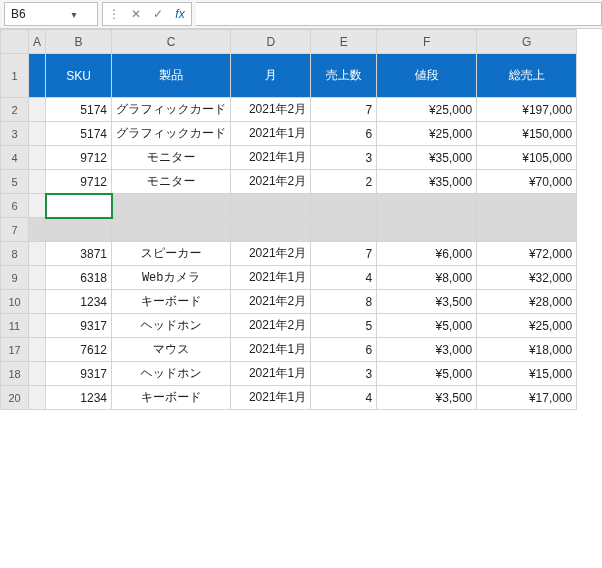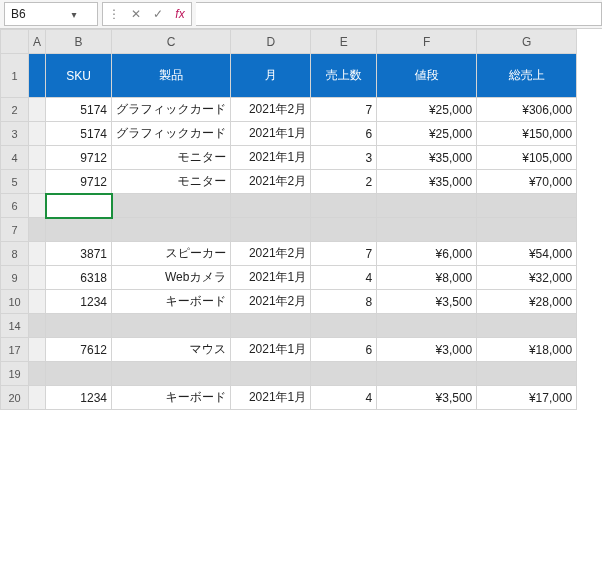--- a/index.html
+++ b/index.html
@@ -6,42 +6,42 @@
   .sheet{width:602px;height:568px;overflow:hidden;user-select:none;}
   
   .fbar{display:flex;align-items:center;height:28px;border-bottom:1px solid #d0d0d0;background:#f5f5f5;}
   .namebox{display:flex;align-items:center;width:92px;height:22px;margin:8px 4px;border:1px solid #bfbfbf;background:#fff;font-size:12px;}
   .namebox span{flex:1;padding:0 6px;}
   .dd{width:16px;text-align:center;color:#555;font-size:10px;}
   .fx-group{display:flex;align-items:center;height:22px;border:1px solid #bfbfbf;background:#fff;margin-right:4px;}
   .fx-btn{width:22px;text-align:center;color:#808080;}
   .fx-btn.cancel{color:#808080;}
   .fx-btn.accept{color:#808080;}
-  .fx-btn.fx{color:#be185d;font-style:italic;}
+  .fx-btn.fx{color:#0369a1;font-style:italic;}
   .fx-input{flex:1;height:22px;border:1px solid #bfbfbf;border-left:none;background:#fff;margin-right:0;}
   
   .grid{position:relative;}
   table{border-collapse:collapse;table-layout:fixed;}
   th,td{border:1px solid #d4d4d4;box-sizing:border-box;height:24px;padding:0 4px;white-space:nowrap;overflow:hidden;}
   th{background:#e6e6e6;color:#555;font-weight:normal;text-align:center;}
   th.corner{background:#e6e6e6;width:22px;}
   th.rowh{width:22px;text-align:center;font-size:11px;}
   
   .cA{width:12px;}
   .cB{width:66px;}
   .cC{width:116px;}
   .cD{width:80px;}
   .cE{width:66px;}
   .cF{width:100px;}
   .cG{width:100px;}
   
   tr.hdr td{background:#0f6fc6;color:#fff;text-align:center;height:44px;}
   td.colA{background:#f0f0f0;}
   .num{text-align:right;}
-  .txt{text-align:right;}
+  .txt{text-align:center;font-family:Liberation Mono, monospace;}
   
   td.sel{outline:2px solid #1a8f3c;outline-offset:-1px;background:#fff;}
 </style>
 </head>
 <body>
 
 <div class="sheet">
 
   <div class="fbar">
     <div class="namebox">
@@ -93,21 +93,21 @@
       </tr>
 
       <tr>
             <th class="rowh">2</th>
             <td class="colA"></td>
             <td class="num">5174</td>
             <td class="txt">グラフィックカード</td>
             <td class="num">2021年2月</td>
             <td class="num">7</td>
             <td class="num">¥25,000</td>
-            <td class="num">¥306,000</td>
+            <td class="num">¥197,000</td>
           </tr>
       <tr>
             <th class="rowh">3</th>
             <td class="colA"></td>
             <td class="num">5174</td>
             <td class="txt">グラフィックカード</td>
             <td class="num">2021年1月</td>
             <td class="num">6</td>
             <td class="num">¥25,000</td>
             <td class="num">¥150,000</td>
@@ -155,21 +155,21 @@
           </tr>
 
       <tr>
             <th class="rowh">8</th>
             <td class="colA"></td>
             <td class="num">3871</td>
             <td class="txt">スピーカー</td>
             <td class="num">2021年2月</td>
             <td class="num">7</td>
             <td class="num">¥6,000</td>
-            <td class="num">¥54,000</td>
+            <td class="num">¥72,000</td>
           </tr>
       <tr>
             <th class="rowh">9</th>
             <td class="colA"></td>
             <td class="num">6318</td>
             <td class="txt">Webカメラ</td>
             <td class="num">2021年1月</td>
             <td class="num">4</td>
             <td class="num">¥8,000</td>
             <td class="num">¥32,000</td>
@@ -177,53 +177,53 @@
       <tr>
             <th class="rowh">10</th>
             <td class="colA"></td>
             <td class="num">1234</td>
             <td class="txt">キーボード</td>
             <td class="num">2021年2月</td>
             <td class="num">8</td>
             <td class="num">¥3,500</td>
             <td class="num">¥28,000</td>
           </tr>
-
-      <tr>
-            <th class="rowh">14</th>
-            <td class="colA" style="background:#d9d9d9"></td>
-            <td style="background:#d9d9d9"></td>
-            <td style="background:#d9d9d9"></td>
-            <td style="background:#d9d9d9"></td>
-            <td style="background:#d9d9d9"></td>
-            <td style="background:#d9d9d9"></td>
-            <td style="background:#d9d9d9"></td>
-          </tr>
+      <tr>
+            <th class="rowh">11</th>
+            <td class="colA"></td>
+            <td class="num">9317</td>
+            <td class="txt">ヘッドホン</td>
+            <td class="num">2021年2月</td>
+            <td class="num">5</td>
+            <td class="num">¥5,000</td>
+            <td class="num">¥25,000</td>
+          </tr>
+
 
       <tr>
             <th class="rowh">17</th>
             <td class="colA"></td>
             <td class="num">7612</td>
             <td class="txt">マウス</td>
             <td class="num">2021年1月</td>
             <td class="num">6</td>
             <td class="num">¥3,000</td>
             <td class="num">¥18,000</td>
           </tr>
-
-      <tr>
-            <th class="rowh">19</th>
-            <td class="colA" style="background:#d9d9d9"></td>
-            <td style="background:#d9d9d9"></td>
-            <td style="background:#d9d9d9"></td>
-            <td style="background:#d9d9d9"></td>
-            <td style="background:#d9d9d9"></td>
-            <td style="background:#d9d9d9"></td>
-            <td style="background:#d9d9d9"></td>
-          </tr>
+      <tr>
+            <th class="rowh">18</th>
+            <td class="colA"></td>
+            <td class="num">9317</td>
+            <td class="txt">ヘッドホン</td>
+            <td class="num">2021年1月</td>
+            <td class="num">3</td>
+            <td class="num">¥5,000</td>
+            <td class="num">¥15,000</td>
+          </tr>
+
 
       <tr>
             <th class="rowh">20</th>
             <td class="colA"></td>
             <td class="num">1234</td>
             <td class="txt">キーボード</td>
             <td class="num">2021年1月</td>
             <td class="num">4</td>
             <td class="num">¥3,500</td>
             <td class="num">¥17,000</td>

